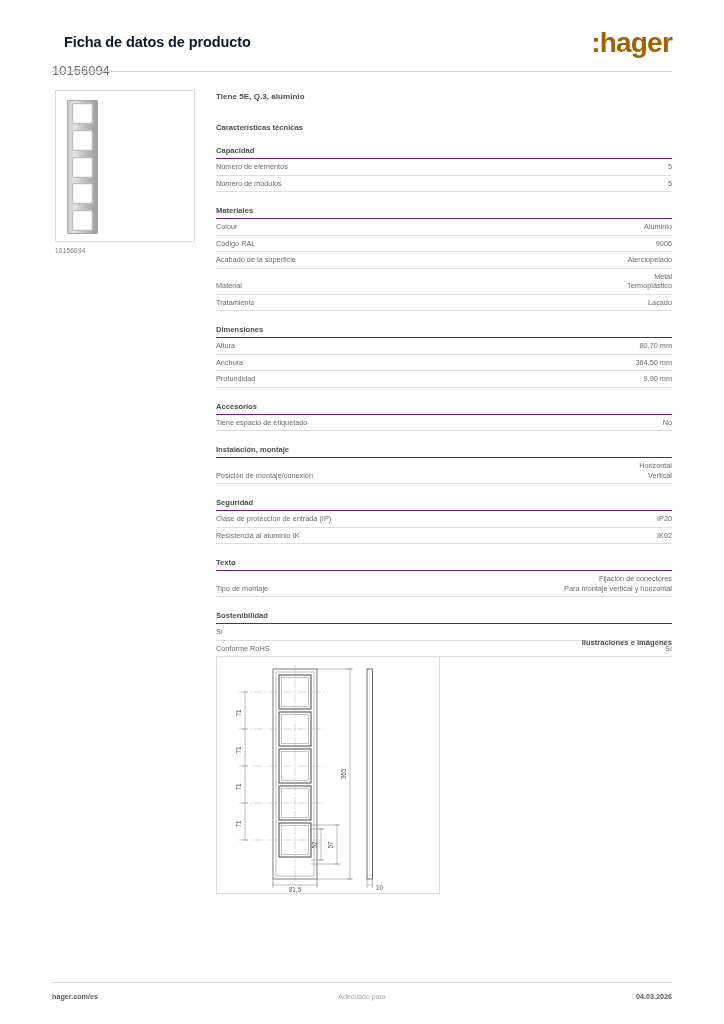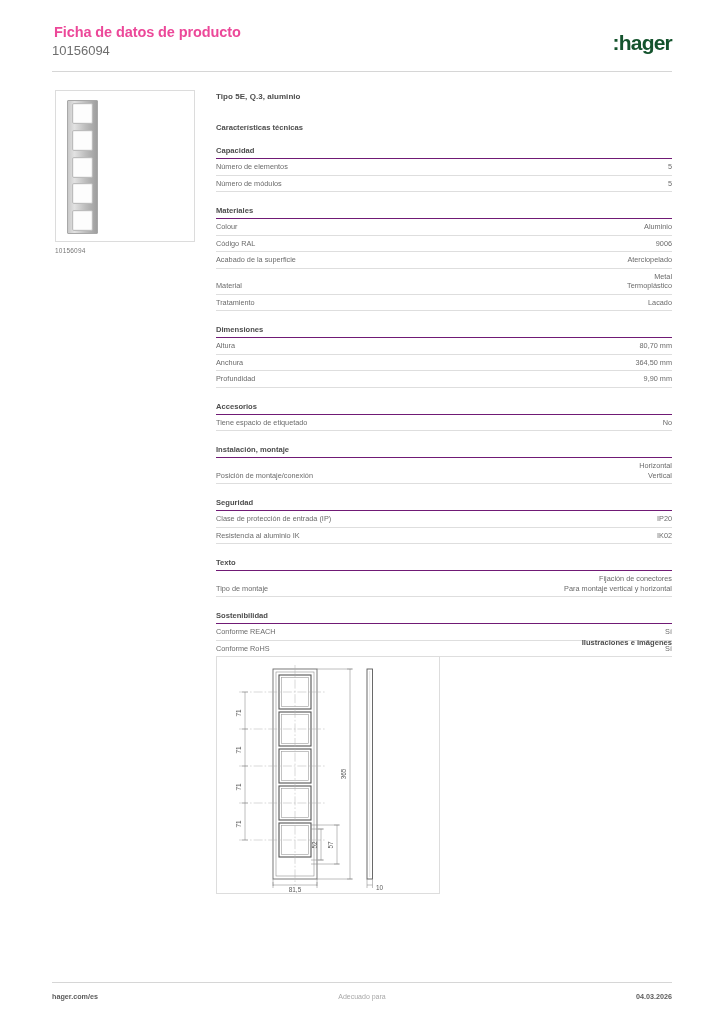--- a/index.html
+++ b/index.html
@@ -26,39 +26,39 @@
   .header {
     position: absolute;
     left: 52px;
     top: 22px;
     width: 620px;
     height: 48px;
   }
   .doc-title {
     font-size: 14.5px;
     font-weight: bold;
-    color: #ec4899;
+    color: #0f172a;
     letter-spacing: -0.1px;
     line-height: 17px;
-    margin: 2px;
+    margin: 12px;
   }
   .doc-subtitle {
     font-size: 13px;
     font-weight: normal;
     color: #6e6e6e;
     line-height: 16px;
     margin: 1px 0 0 0;
   }
   .logo {
     position: absolute;
     right: 0;
     top: 8px;
-    font-size: 21px;
-    font-weight: bold;
-    color: #14532d;
+    font-size: 28px;
+    font-weight: bold;
+    color: #a16207;
     letter-spacing: -0.8px;
     line-height: 26px;
     text-align: right;
   }
   .header-rule {
     position: absolute;
     left: 52px;
     top: 71px;
     width: 620px;
     height: 1px;
@@ -240,21 +240,21 @@
         <div class="frame-cell"></div>
         <div class="frame-cell"></div>
         <div class="frame-cell"></div>
         <div class="frame-cell"></div>
       </div>
     </div>
     <div class="thumb-caption">10156094</div>
   </div>
 
   <div class="spec">
-    <div class="product-name">Tipo 5E, Q.3, aluminio</div>
+    <div class="product-name">Tiene 5E, Q.3, aluminio</div>
     <div class="section-title">Características técnicas</div>
     <div id="groups-host">
         <div class="group">
           <div class="group-title">Capacidad</div>
           <div class="row">
             <div class="row-label">Número de elementos</div>
             <div class="row-value">5</div>
           </div>
           <div class="row">
             <div class="row-label">Número de módulos</div>
@@ -330,21 +330,20 @@
           <div class="group-title">Texto</div>
           <div class="row">
             <div class="row-label">Tipo de montaje</div>
             <div class="row-value">Fijación de conectores
 Para montaje vertical y horizontal</div>
           </div>
         </div>
         <div class="group">
           <div class="group-title">Sostenibilidad</div>
           <div class="row">
-            <div class="row-label">Conforme REACH</div>
             <div class="row-value">Sí</div>
           </div>
           <div class="row">
             <div class="row-label">Conforme RoHS</div>
             <div class="row-value">Sí</div>
           </div>
         </div>
       </div>
   </div>
 

